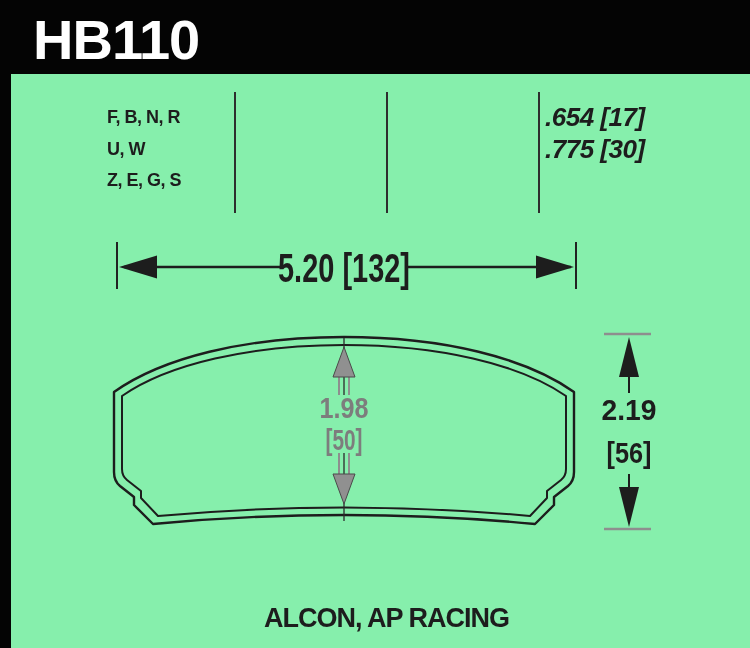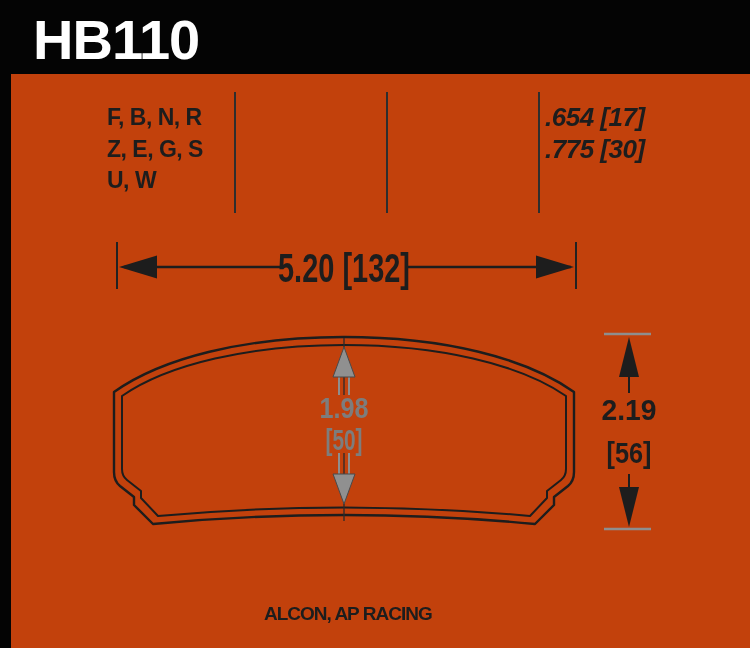--- a/index.html
+++ b/index.html
@@ -1,19 +1,19 @@
 <!DOCTYPE html>
 <html><head>
 <meta charset="utf-8">
 <style>
   html,body{margin:0;padding:0;background:#e8e8e8;}
   .sheet{
     position:relative;
     width:750px;height:648px;
-    background:#c2410c;
+    background:#86efac;
     overflow:hidden;
     font-family:"Liberation Sans", sans-serif;
     font-weight:bold;
     color:#1d1d1d;
   }
   .top-band{
     position:absolute;left:0;top:0;width:750px;height:74px;
     background:#040404;
   }
   .part-title{
@@ -21,63 +21,63 @@
     height:74px;line-height:80px;
     font-size:56px;letter-spacing:-1px;
     color:#ffffff;
   }
   .left-border{
     position:absolute;left:0;top:0;width:11px;height:648px;
     background:#040404;
   }
   .compound-block{
     position:absolute;left:107px;top:102px;
-    font-size:23px;line-height:31.5px;letter-spacing:-0.5px;
+    font-size:18px;line-height:31.5px;letter-spacing:-0.5px;
     white-space:nowrap;
   }
   .thickness-block{
     position:absolute;left:545px;top:102px;
     font-size:26px;line-height:31.5px;letter-spacing:-0.5px;
     white-space:nowrap;
     font-style:italic;
   }
   .divider{
     position:absolute;top:92px;width:2px;height:121px;
     background:#2e2e2e;
   }
   .divider.d1{left:234px;}
   .divider.d2{left:386px;}
   .divider.d3{left:538px;}
   .diagram-svg{
     position:absolute;left:0;top:0;width:750px;height:648px;
   }
   .footer-caption{
     position:absolute;left:264px;top:603px;
-    font-size:19px;letter-spacing:-1px;white-space:nowrap;
+    font-size:27px;letter-spacing:-1px;white-space:nowrap;
   }
   svg text{
     font-family:"Liberation Sans", sans-serif;
     font-weight:bold;
   }
 </style>
 </head>
 <body>
 
 <div class="sheet">
 
   <div class="top-band">
     <div class="part-title">HB110</div>
   </div>
 
   <div class="left-border"></div>
 
   <div class="compound-block">
     <div>F, B, N, R</div>
+    <div>U, W</div>
     <div>Z, E, G, S</div>
-    <div>U, W</div>
   </div>
 
   <div class="divider d1"></div>
   <div class="divider d2"></div>
   <div class="divider d3"></div>
 
   <div class="thickness-block">
     <div>.654 [17]</div>
     <div>.775 [30]</div>
   </div>

